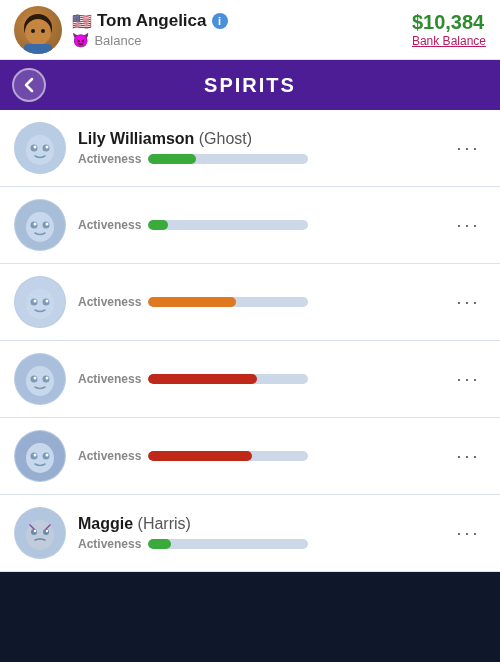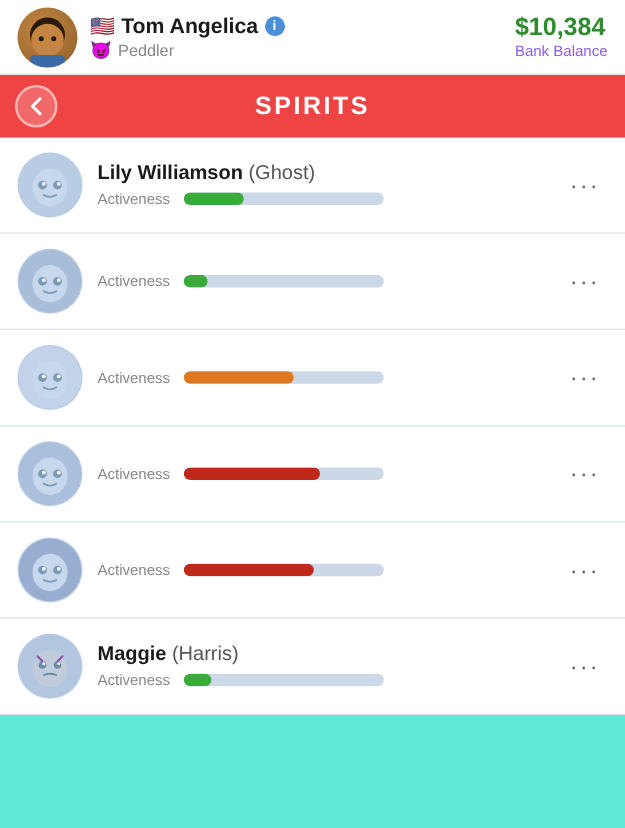--- a/index.html
+++ b/index.html
@@ -74,26 +74,27 @@
     .header-right {
       text-align: left;
     }
     .bank-balance {
       font-size: 20px;
       font-weight: bold;
       color: #2e8b2e;
     }
     .bank-label {
       font-size: 12px;
-      color: #8b5cf6;
+      color: #be185d;
+      text-decoration: underline;
     }
 
     
     .section-header {
-      background: #ef4444;
+      background: #4c1d95;
       display: flex;
       align-items: center;
       justify-content: center;
       height: 50px;
       position: relative;
     }
     .back-btn {
       position: absolute;
       left: 12px;
       width: 34px;
@@ -111,21 +112,21 @@
     .section-title {
       color: white;
       font-size: 20px;
       font-weight: 900;
       letter-spacing: 2px;
       text-transform: uppercase;
     }
 
     
     .spirit-list {
-      background: #5eead4;
+      background: #0f172a;
       overflow-y: auto;
       height: calc(662px - 110px);
     }
 
     .spirit-item {
       background: white;
       margin: 0;
       border-bottom: 1px solid #d8e3ee;
       padding: 12px 14px;
       display: flex;
@@ -157,20 +158,21 @@
     .spirit-name {
       font-size: 16px;
       font-weight: bold;
       color: #1a1a1a;
       margin-bottom: 4px;
     }
     .activeness-row {
       display: flex;
       align-items: center;
       gap: 7px;
+      font-weight: bold;
     }
     .activeness-label {
       font-size: 12px;
       color: #888;
       min-width: 62px;
     }
     .progress-bar-bg {
       width: 160px;
       height: 10px;
       background: #ccd8e8;
@@ -212,21 +214,21 @@
     </div>
 
     <div class="header-name-block">
       <div class="header-title-row">
         <span class="flag-icon">🇺🇸</span>
         <span class="player-name">Tom Angelica</span>
         <span class="info-icon">i</span>
       </div>
       <div class="subtitle-row">
         <span class="devil-emoji">😈</span>
-        <span class="player-role">Peddler</span>
+        <span class="player-role">Balance</span>
       </div>
     </div>
   </div>
 
   <div class="header-right">
     <div class="bank-balance">$10,384</div>
     <div class="bank-label">Bank Balance</div>
   </div>
 </div>
 

